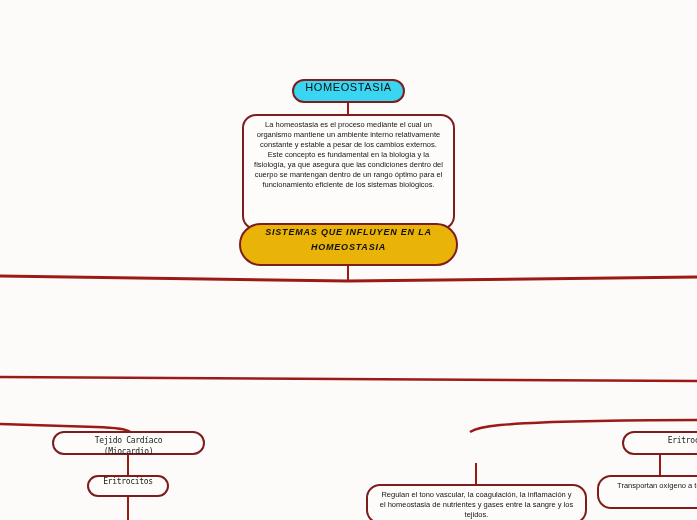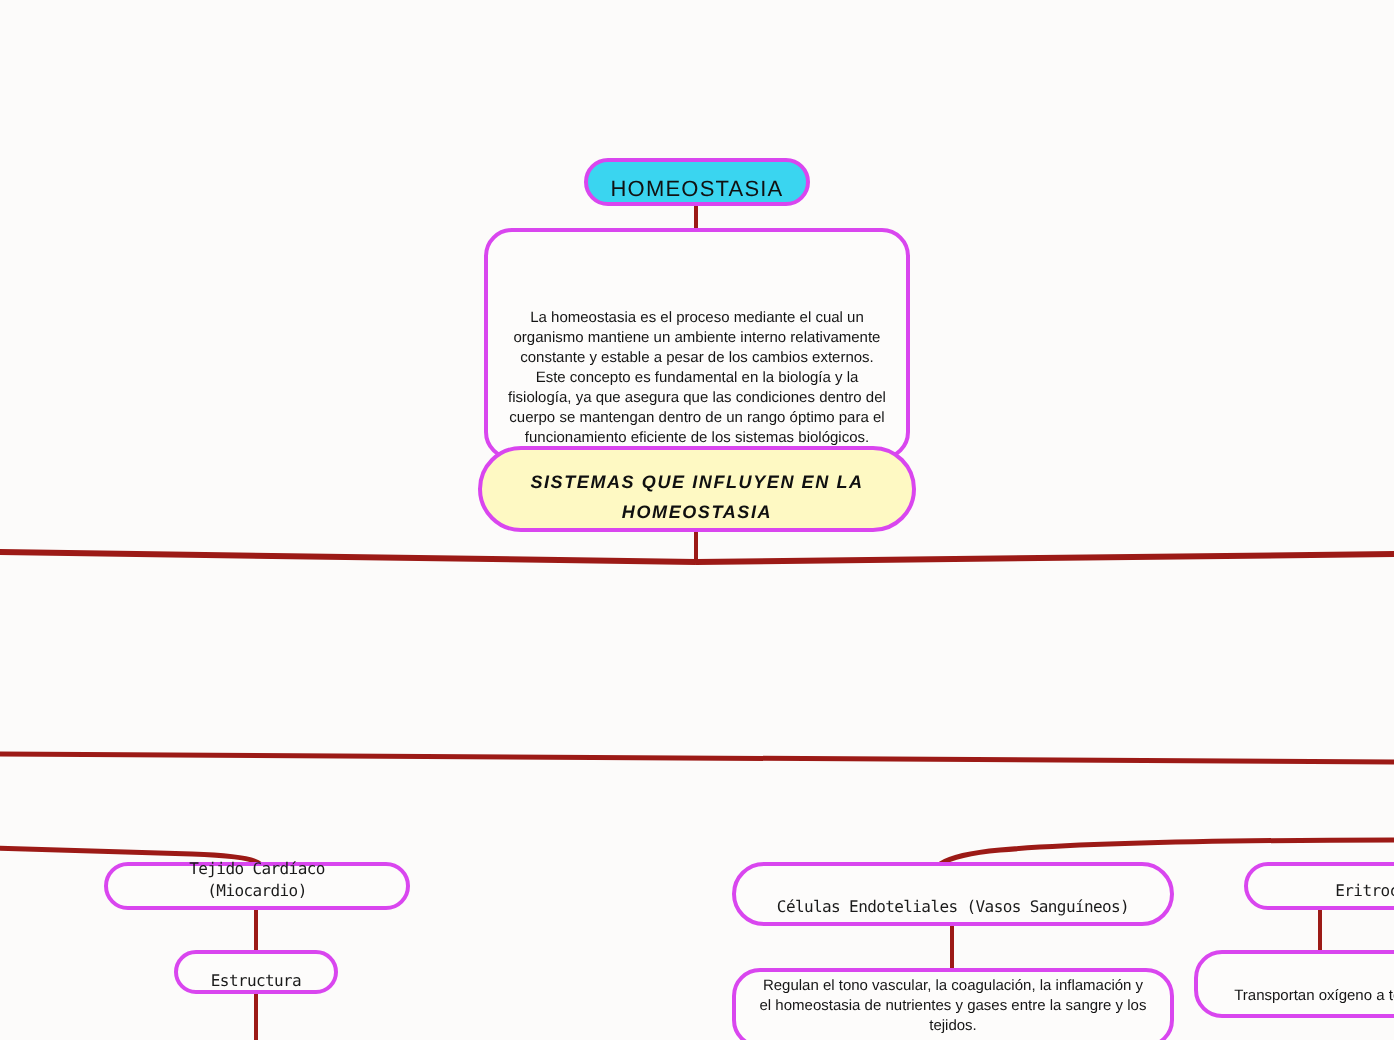--- a/index.html
+++ b/index.html
@@ -9,24 +9,24 @@
     font-family:"Liberation Sans", sans-serif;
     overflow:hidden;
     position:relative;
   }
   #canvas{position:absolute;left:0;top:0;width:697px;height:520px;overflow:hidden;}
   svg#edges{position:absolute;left:0;top:0;width:697px;height:520px;pointer-events:none;}
 
   .node{
     position:absolute;
     box-sizing:border-box;
-    border:2px solid #d946ef;
+    border:2px solid #7f1d1d;
     background:#fdfcfb;
     display:flex;
-    align-items:flex-end;
+    align-items:flex-start;
     justify-content:center;
     text-align:center;
     color:#1a1a1a;
   }
 
   
   .node.root{
     left:292px;top:79px;width:113px;height:24px;
     border-radius:12px;
     background:#3ad5f0;
@@ -42,21 +42,21 @@
     font-size:7.5px;
     line-height:10px;
     padding:4px 10px;
     color:#151515;
   }
 
   
   .node.section{
     left:239px;top:223px;width:219px;height:43px;
     border-radius:22px;
-    background:#fef9c3;
+    background:#eab308;
     font-size:9px;
     font-weight:bold;
     font-style:italic;
     letter-spacing:.8px;
     line-height:15px;
     color:#101010;
   }
 
   
   .node.leaf{
@@ -135,26 +135,23 @@
   </div>
 
   <div class="node section">
     <span class="txt">SISTEMAS QUE INFLUYEN EN LA HOMEOSTASIA</span>
   </div>
 
   <div class="node leaf l1">
     <span class="txt">Tejido Cardíaco (Miocardio)</span>
   </div>
   <div class="node sub">
-    <span class="txt">Estructura</span>
+    <span class="txt">Eritrocitos</span>
   </div>
 
-  <div class="node leaf l2">
-    <span class="txt">Células Endoteliales (Vasos Sanguíneos)</span>
-  </div>
   <div class="node desc d2">
     <span class="txt">Regulan el tono vascular, la coagulación, la inflamación y el homeostasia de nutrientes y gases entre la sangre y los tejidos.</span>
   </div>
 
   <div class="node leaf l3">
     <span class="txt">Eritrocitos (</span>
   </div>
   <div class="node desc d3">
     <span class="txt">Transportan oxígeno a tejidos y eliminan</span>
   </div>

